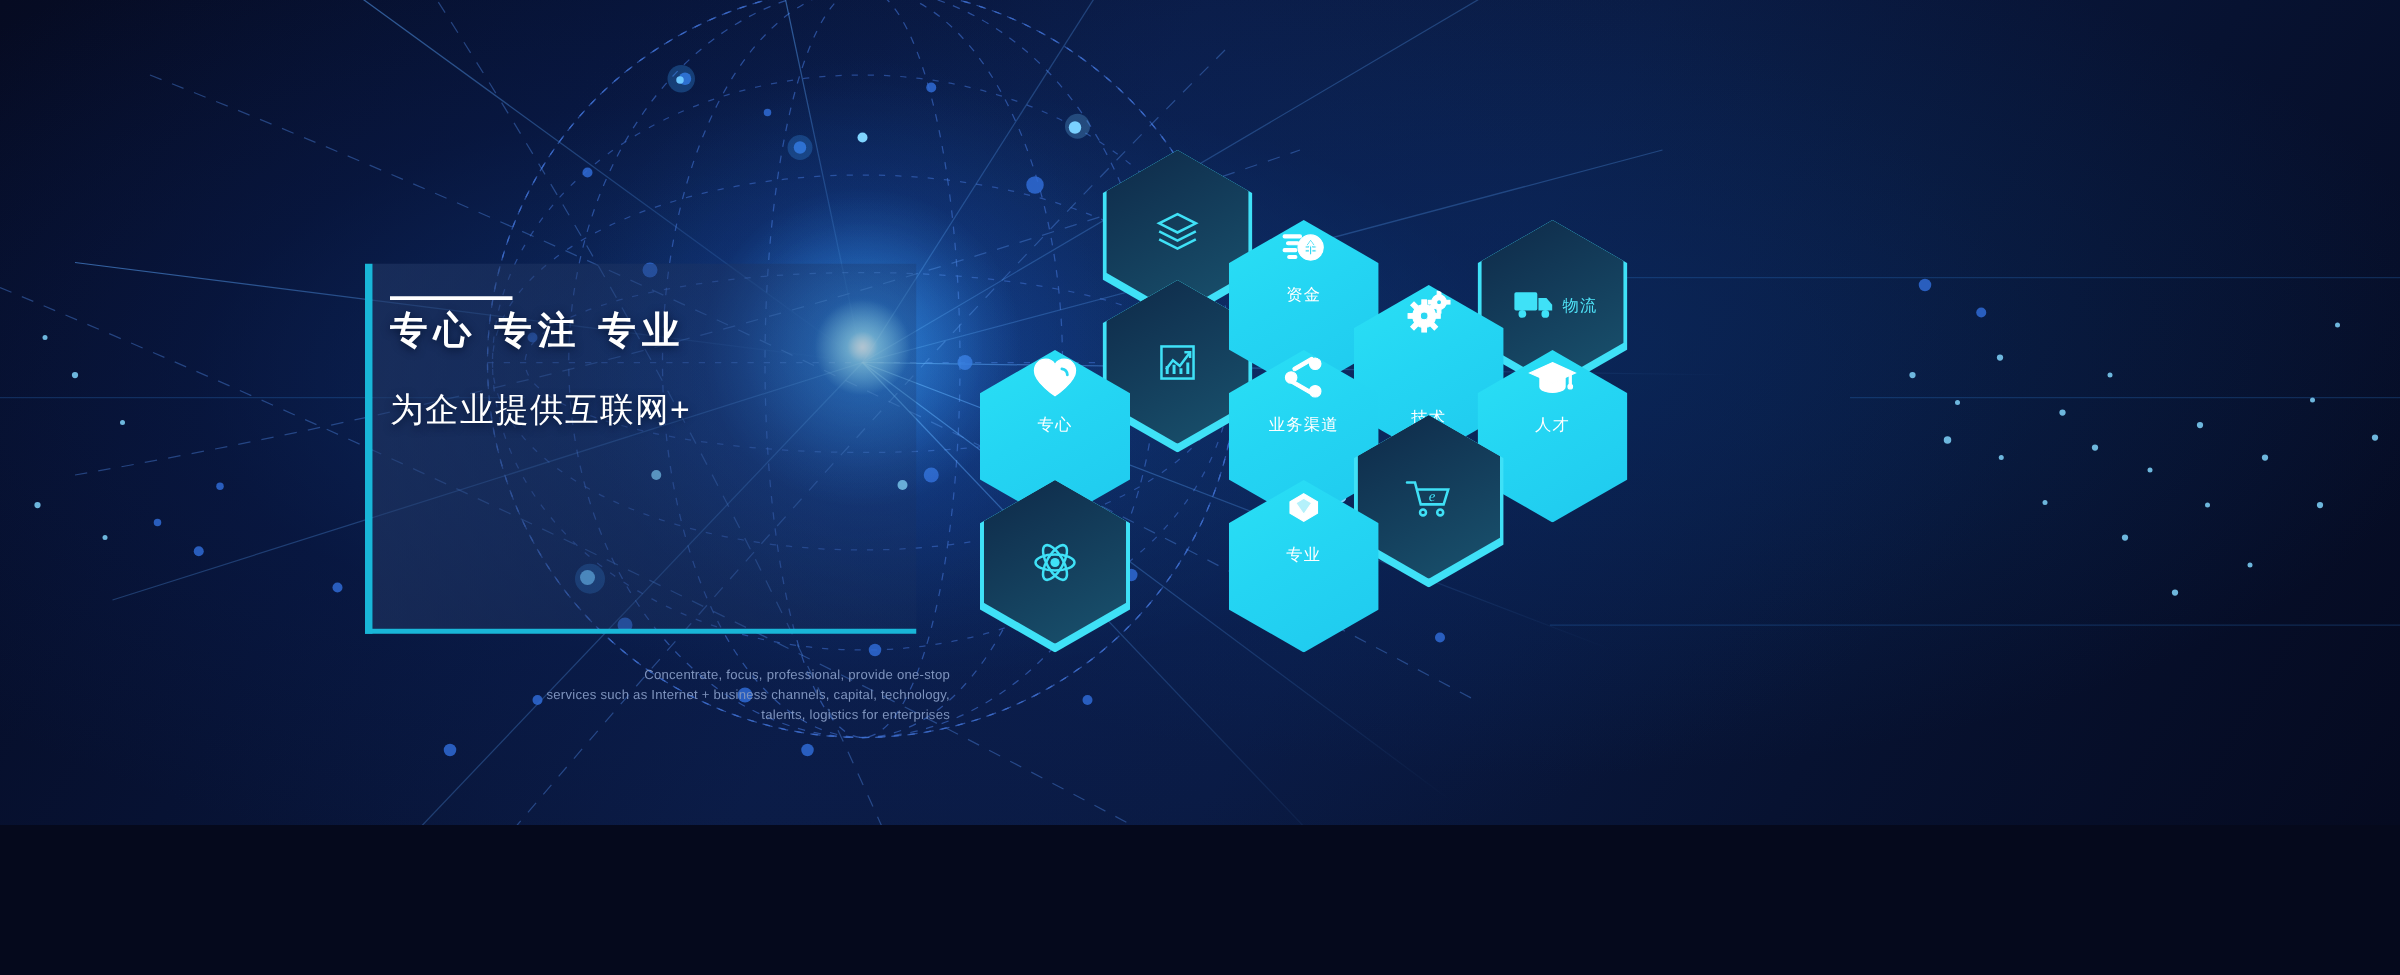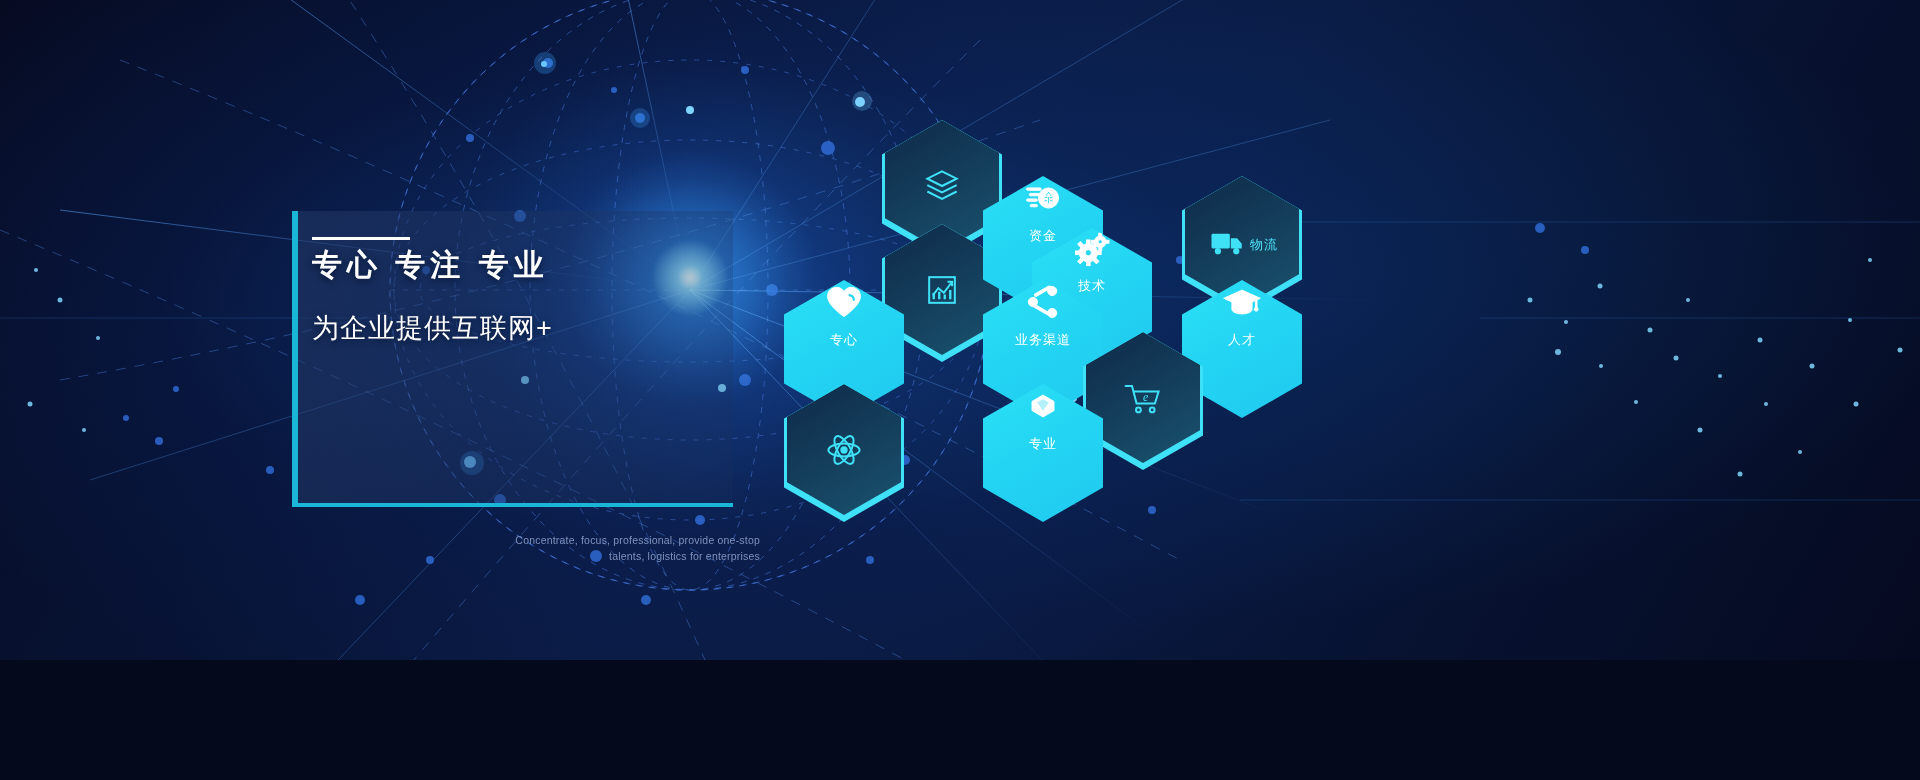--- a/index.html
+++ b/index.html
@@ -194,20 +194,21 @@
   <div class="burst2"></div>
 
   <div class="panel"></div>
   <div class="rule"></div>
   <div class="tblock">
     <div class="t1">专心 专注 专业</div>
     <div class="t2">为企业提供互联网+</div>
   </div>
   <div class="eng">
     <div>Concentrate, focus, professional, provide one-stop</div>
+    <div>services such as Internet + business channels, capital, technology,</div>
     <div>talents, logistics for enterprises</div>
   </div>
 
   <div class="hex out" style="left:846px;top:120px;">
     <div class="hexin">
       <svg class="ico c" viewBox="0 0 48 48" stroke-width="2.2">
         <polygon points="24,8 40,16 24,24 8,16"></polygon>
           <polyline points="8,23 24,31 40,23"></polyline>
           <polyline points="8,30 24,38 40,30"></polyline>
       </svg>
@@ -254,21 +255,21 @@
       <svg class="ico" viewBox="0 0 48 48" fill="#3fe1f7" stroke="none">
         <rect x="6" y="15" width="20" height="16" rx="1.5"></rect>
         <path d="M27 20h7l5 6v5h-12z"></path>
         <circle cx="13" cy="34" r="3.4"></circle>
           <circle cx="33" cy="34" r="3.4"></circle>
       </svg>
       <div class="hlabel">物流</div>
     </div>
   </div>
 
-  <div class="hex fill" style="left:996px;top:228px;">
+  <div class="hex fill" style="left:1047px;top:228px;gap:48px;">
     <svg class="ico w" viewBox="0 0 48 48" stroke="none" style="margin-bottom:-2px">
       <g>
           <circle cx="20" cy="27" r="10"></circle>
         <g>
             <rect x="18" y="13" width="4" height="5"></rect>
             <rect x="18" y="36" width="4" height="5"></rect>
            <rect x="6" y="25" width="5" height="4"></rect>
             <rect x="29" y="25" width="5" height="4"></rect>
            <rect x="9" y="16" width="5" height="4" transform="rotate(45 11.5 18)"></rect>
            <rect x="26" y="34" width="5" height="4" transform="rotate(45 28.5 36)"></rect>

